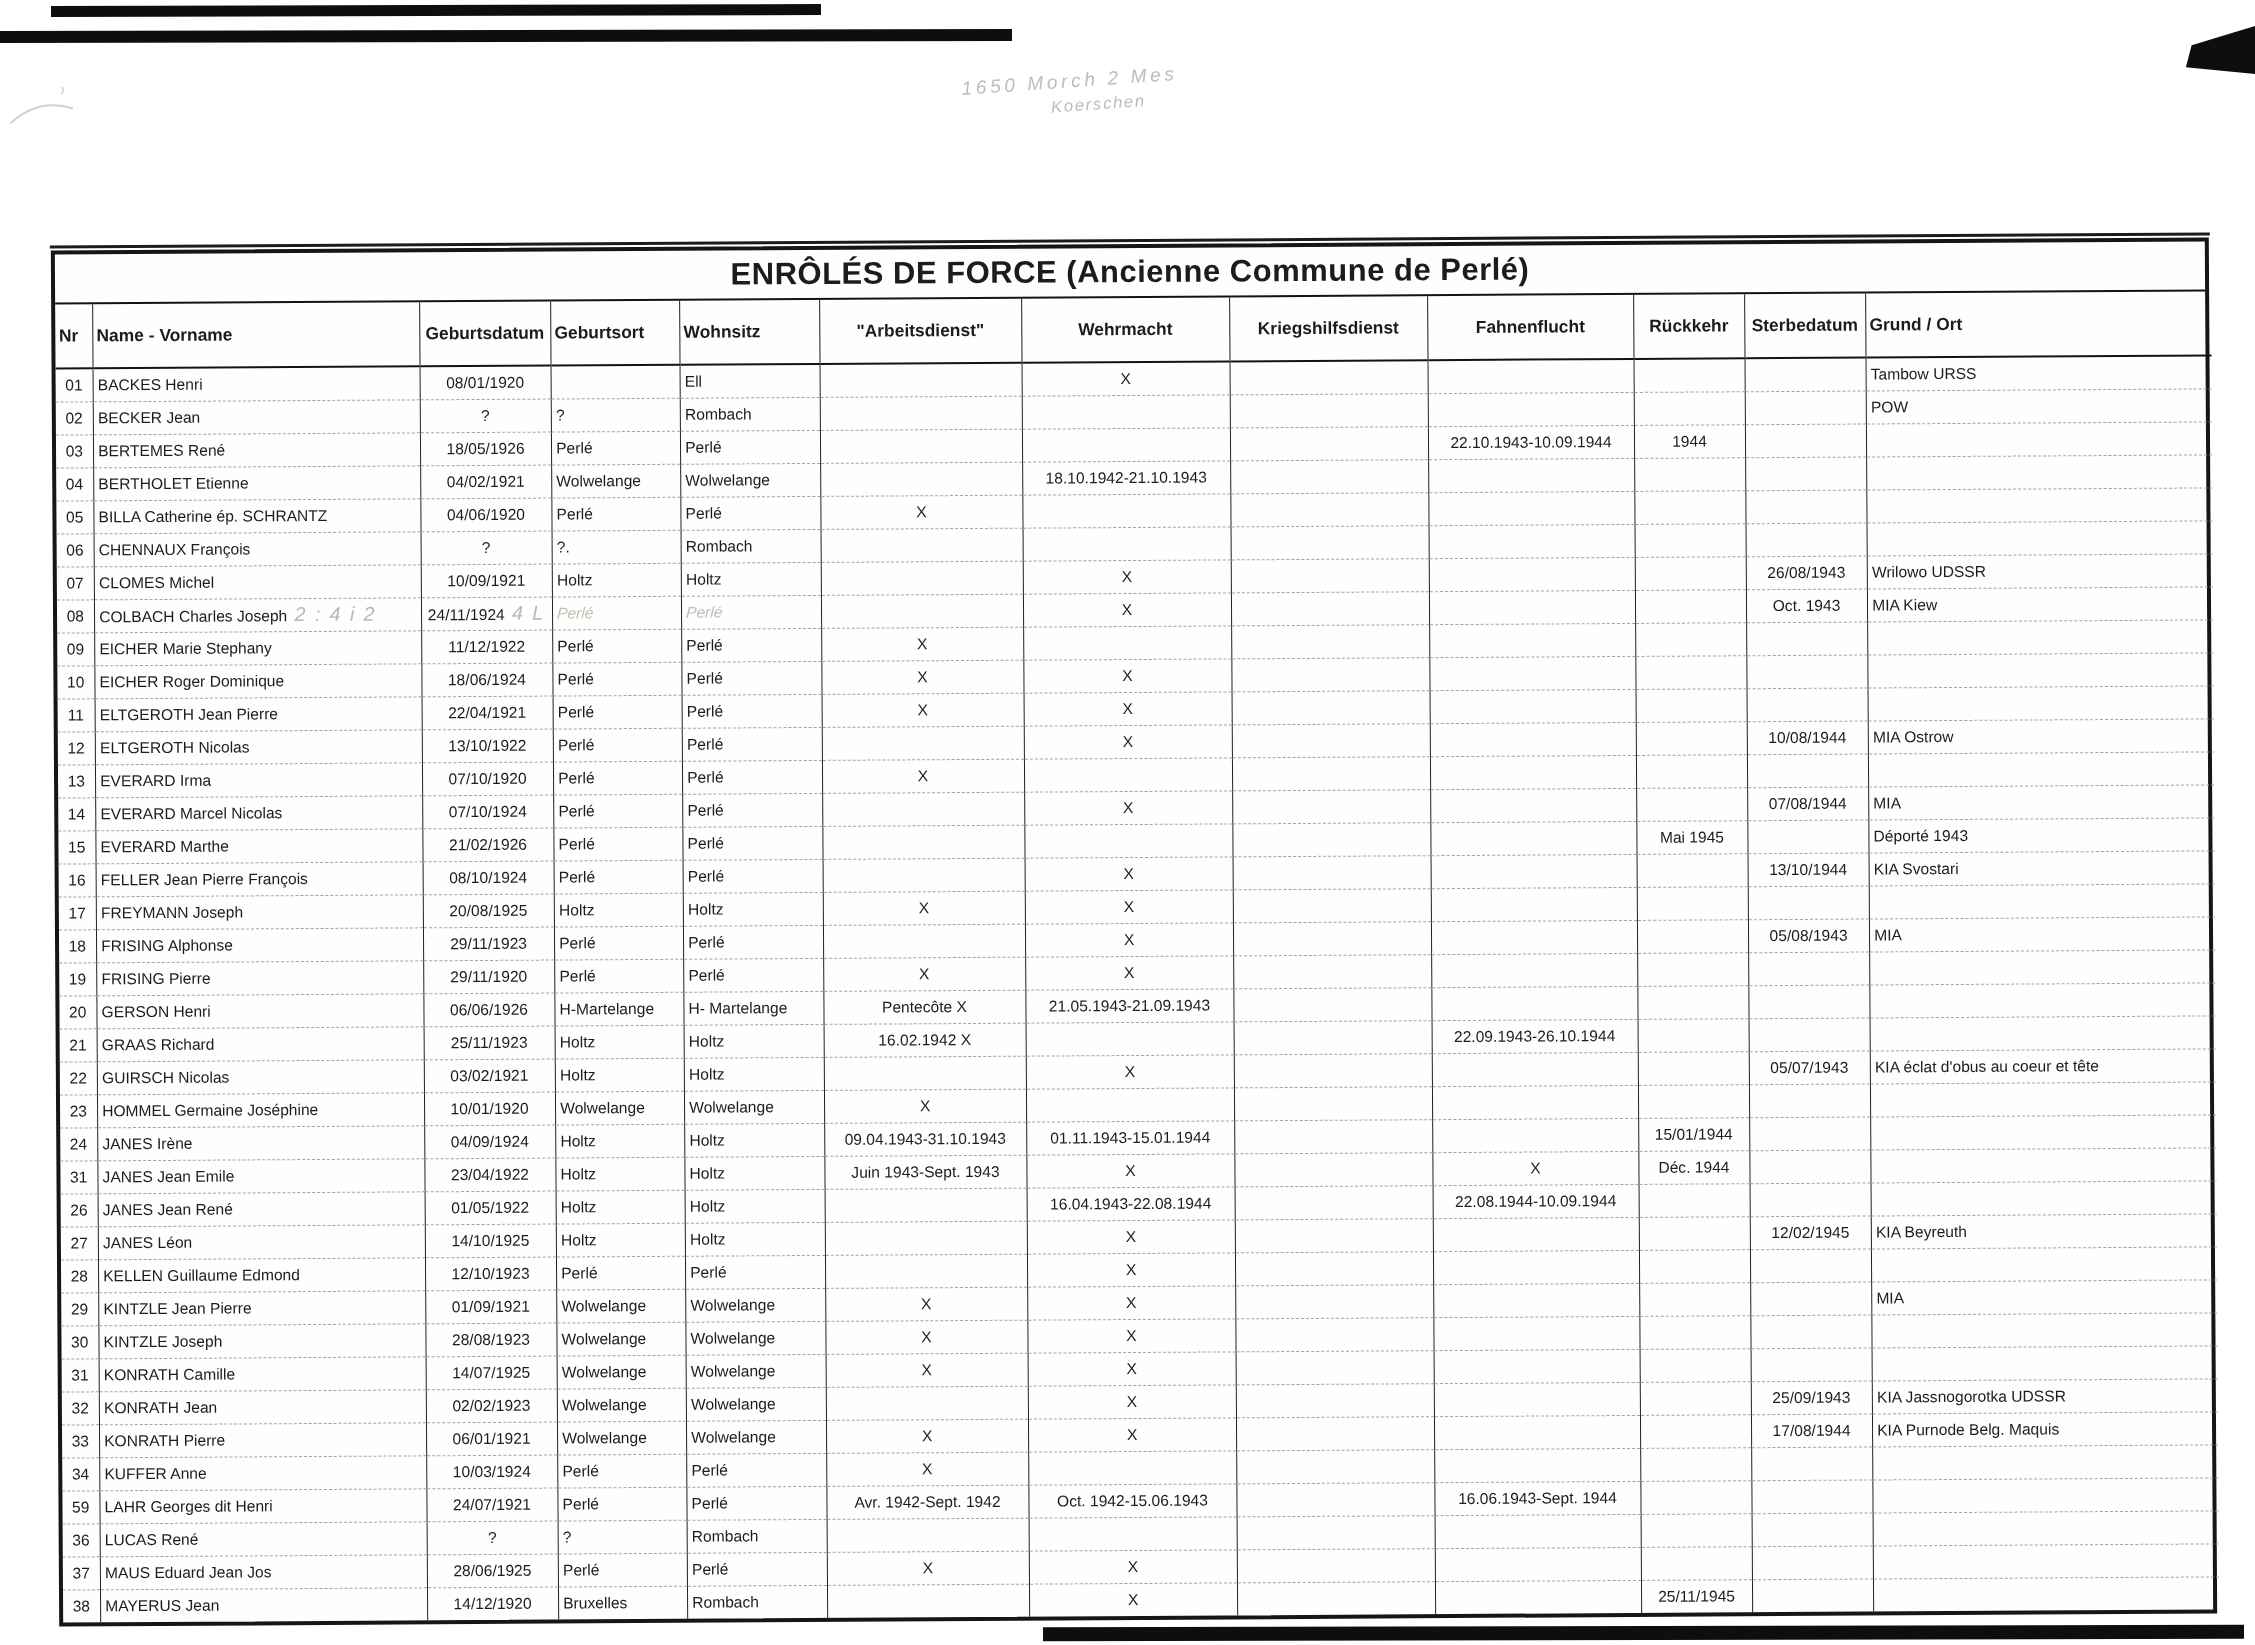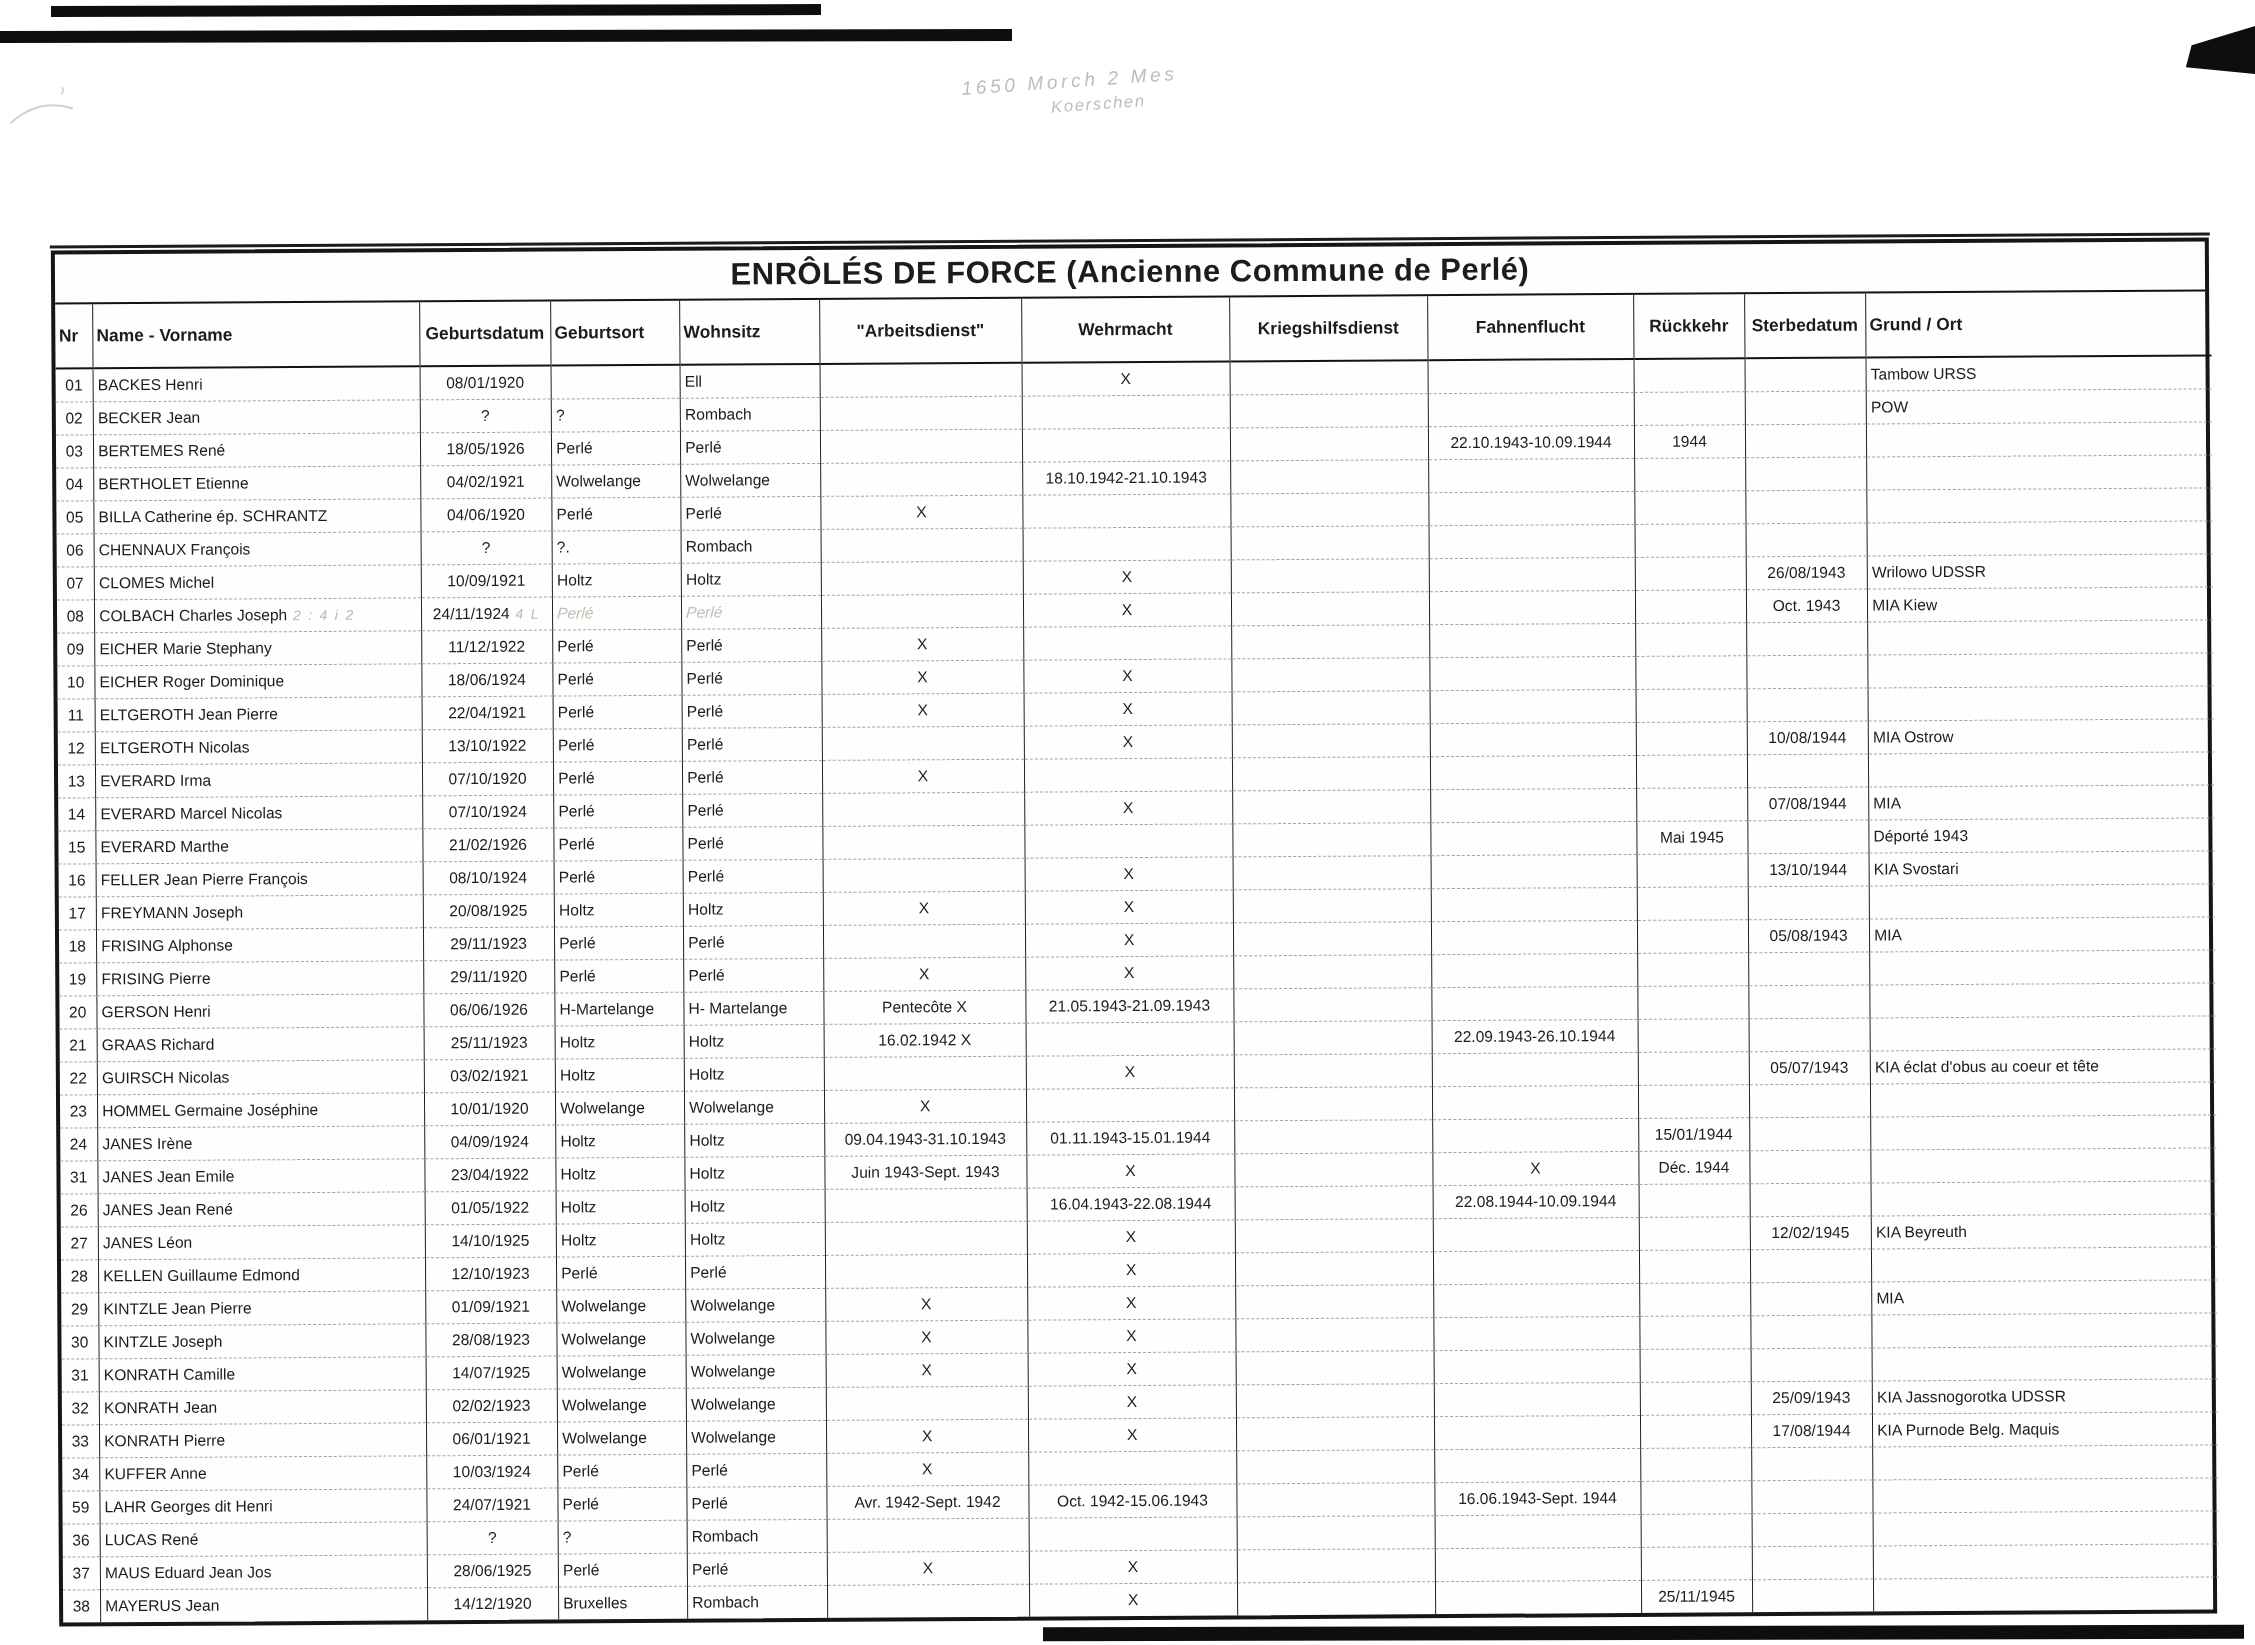--- a/index.html
+++ b/index.html
@@ -47,21 +47,21 @@
   table.roster td{
     height:33px;font-size:15.6px;vertical-align:middle;
     border-left:1.8px solid #222222;border-bottom:0.9px dashed #a3a3a3;
     padding:0 4.6px;box-sizing:border-box;white-space:nowrap;overflow:hidden;
   }
   table.roster td:first-child{border-left:none;}
   table.roster tr:last-child td{border-bottom:none;}
   .al{text-align:left;} .ac{text-align:center;}
   td.c-name{padding-left:6.4px;}
   td.c-nr{padding:0 1.8px;text-align:center;}
-  .pencil{color:#bdb7ac;font-style:italic;font-size:14px;letter-spacing:1.8px;margin-top:39px;}
+  .pencil{color:#bdb7ac;font-style:italic;font-size:20px;letter-spacing:1.8px;margin-top:39px;}
   td.pencil-cell{color:#c3beb4;font-style:italic;transform:skewX(-4deg);}
 </style>
 </head>
 <body>
 
 <div class="artifact artifact-top-1"></div>
 <div class="artifact artifact-top-2"></div>
 <div class="artifact artifact-corner"></div>
 <div class="artifact artifact-bottom"></div>
 

